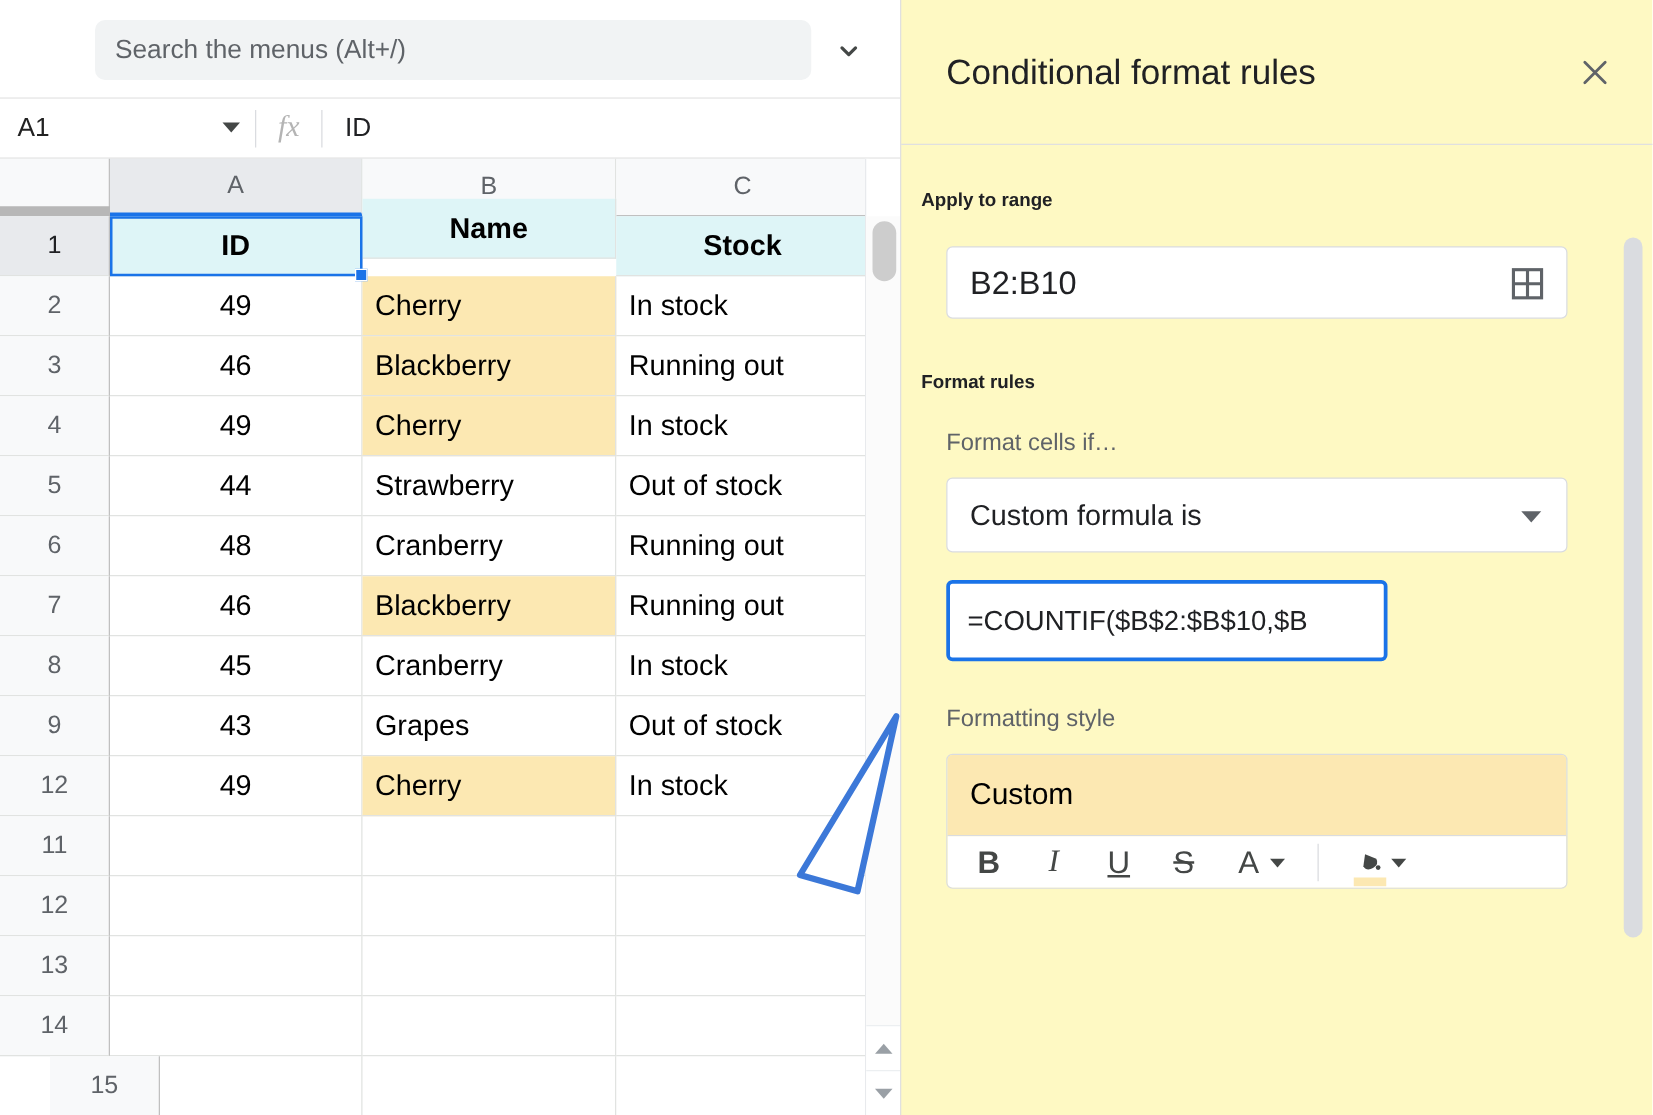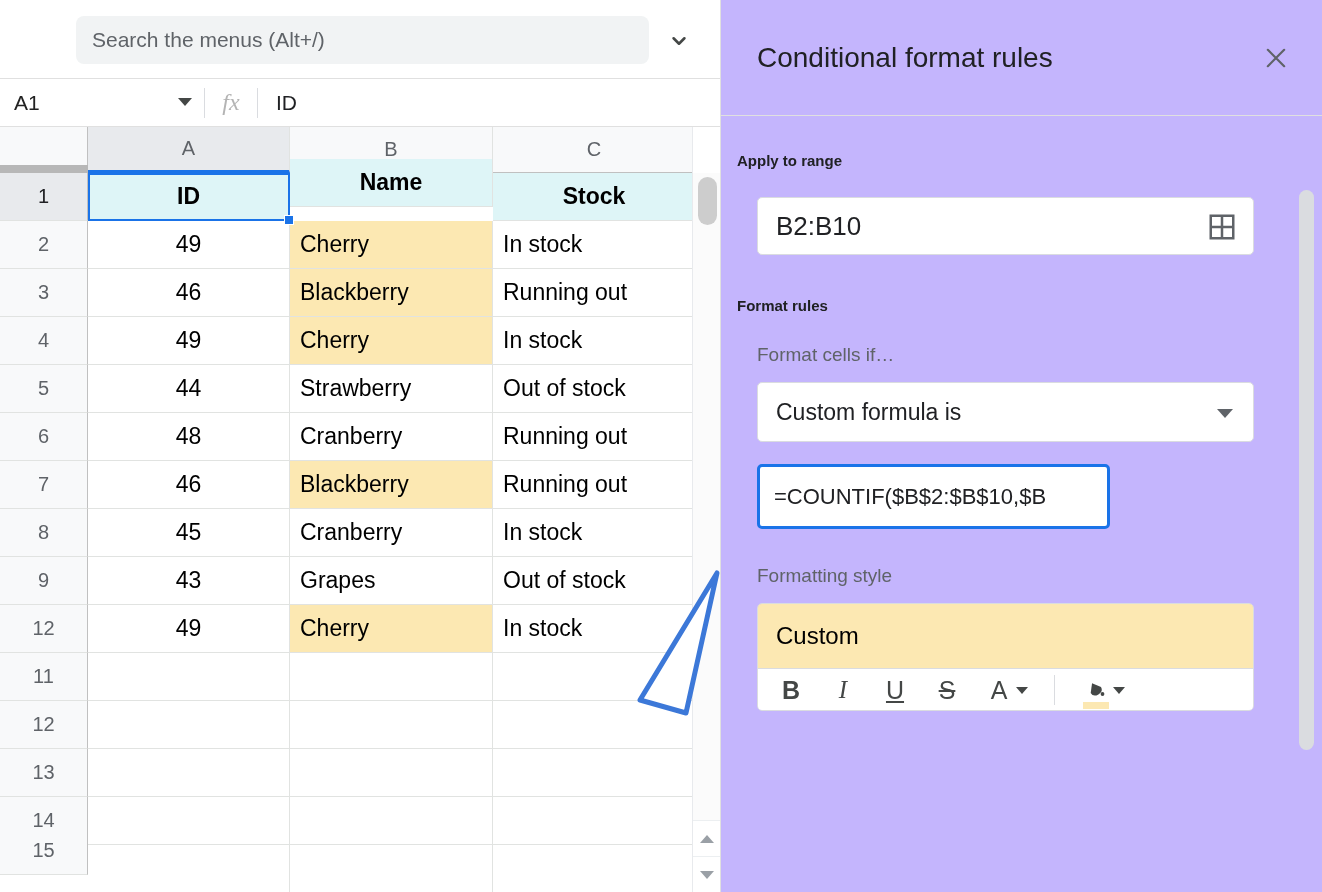--- a/index.html
+++ b/index.html
@@ -178,21 +178,21 @@
   #callout-text {
     margin-left: 32px;
     font-size: 33px; font-weight: bold; color: #1a1a1a;
     letter-spacing: -0.3px;
   }
 
   
   #panel {
     position: absolute; left: 720px; top: 0;
     width: 602px; height: 892px;
-    background: #c4b5fd;
+    background: #fef9c3;
     border-left: 1px solid #e0e0e0;
     text-decoration: underline;
   }
   #panel-header {
     position: absolute; left: 0; top: 0; width: 602px; height: 116px;
     border-bottom: 1px solid #e0e0e0;
     display: flex; align-items: center;
   }
   #panel-title {
     margin-left: 36px; font-size: 28px; color: #202124; font-weight: normal;
@@ -385,21 +385,21 @@
           <div class="cell" style="left: 290px; width: 203px; top: 574px;"></div>
           <div class="cell" style="left: 493px; width: 203px; top: 574px;"></div>
           <div class="rowhead" style="top: 622px;">13</div>
           <div class="cell num" style="left: 88px; width: 202px; top: 622px;"></div>
           <div class="cell" style="left: 290px; width: 203px; top: 622px;"></div>
           <div class="cell" style="left: 493px; width: 203px; top: 622px;"></div>
           <div class="rowhead" style="top: 670px;">14</div>
           <div class="cell num" style="left: 88px; width: 202px; top: 670px;"></div>
           <div class="cell" style="left: 290px; width: 203px; top: 670px;"></div>
           <div class="cell" style="left: 493px; width: 203px; top: 670px;"></div>
-          <div class="rowhead" style="top: 700px;">15</div>
+          <div class="rowhead" style="top: 718px; margin-left: 40px;">15</div>
           <div class="cell num" style="left: 88px; width: 202px; top: 718px;"></div>
           <div class="cell" style="left: 290px; width: 203px; top: 718px;"></div>
           <div class="cell" style="left: 493px; width: 203px; top: 718px;"></div>
         </div>
 
       <div id="active-cell-box" style="left:88px;top:46px;width:202px;height:48px;"></div>
       <div id="active-cell-handle" style="left:284px;top:88px;"></div>
 
       <div id="grid-scroll">
         <div id="grid-scroll-track"></div>

